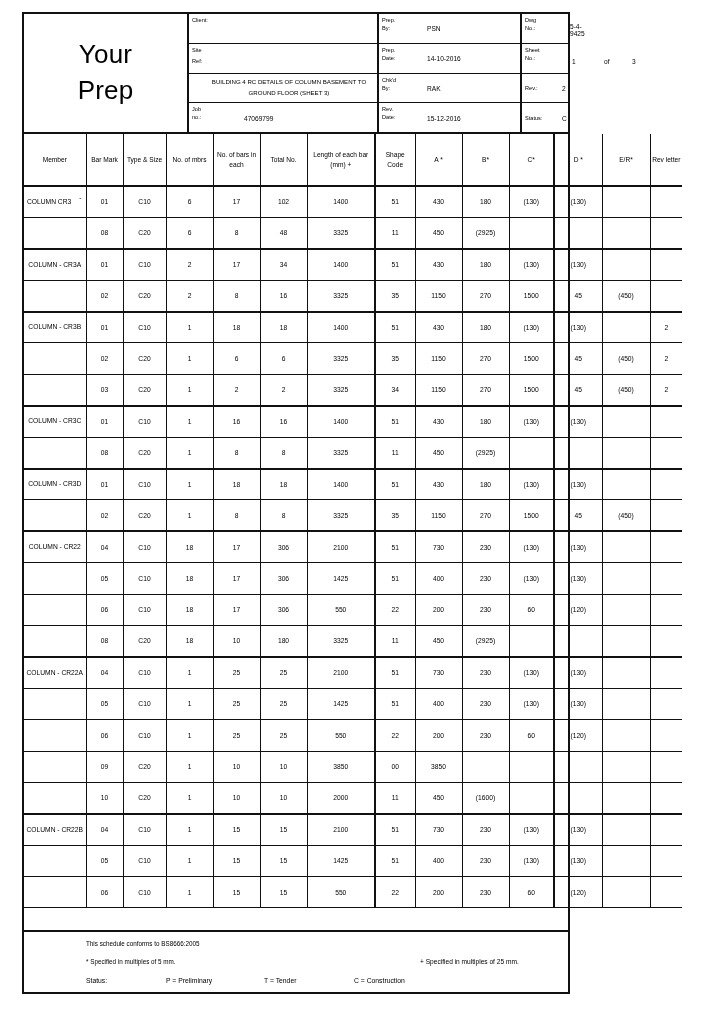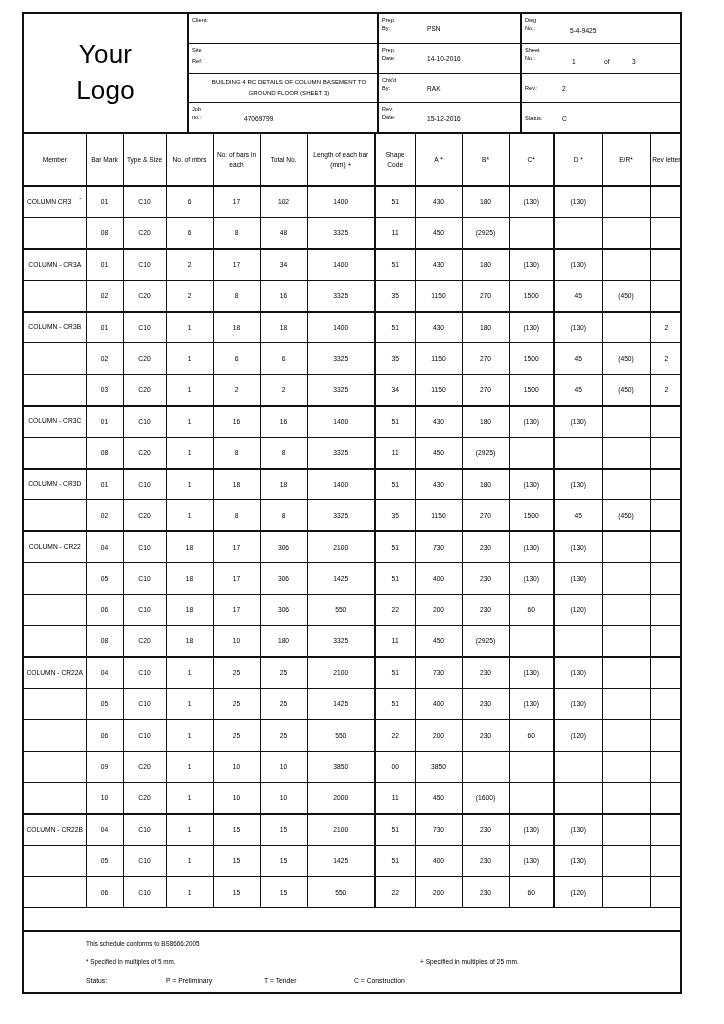--- a/index.html
+++ b/index.html
@@ -7,21 +7,21 @@
   body {
     width: 724px; height: 1024px;
     background: #ffffff;
     font-family: "Liberation Sans", sans-serif;
     color: #1a1a1a;
     overflow: hidden;
   }
   #sheet {
     position: absolute;
     left: 22px; top: 12px;
-    width: 660px; height: 982px;
+    width: 548px; height: 982px;
     border: 2px solid #111;
     background: #fff;
     display: flex;
     flex-direction: column;
   }
 
   
   .titleblock { display: flex; height: 120px; border-bottom: 2px solid #111; }
   .logo-cell {
     width: 165px;
@@ -114,21 +114,21 @@
 </style>
 </head>
 <body>
 
 <div id="sheet">
 
   <div class="titleblock">
 
     <div class="logo-cell">
       <div>Your</div>
-      <div>Logo</div>
+      <div>Prep</div>
     </div>
 
     <div class="tb-mid">
       <div class="tbrow mid-r1">
         <span class="lbl">Client:</span>
         <span class="val" style="left:55px"></span>
       </div>
       <div class="tbrow mid-r2">
         <span class="lbl">Site</span>
         <span class="lbl" style="top:13px">Ref:</span>

